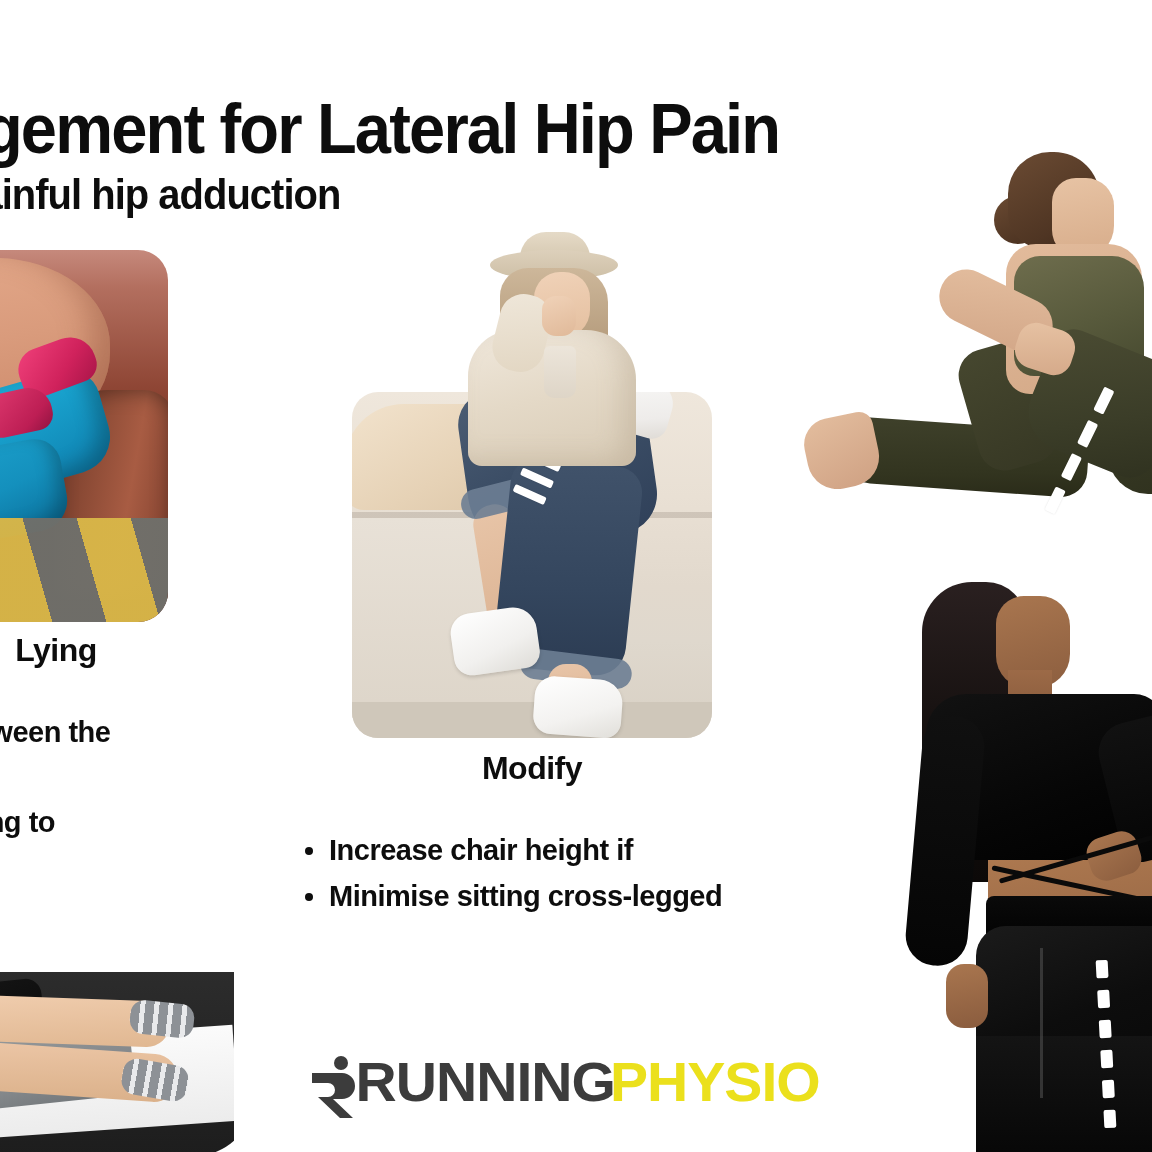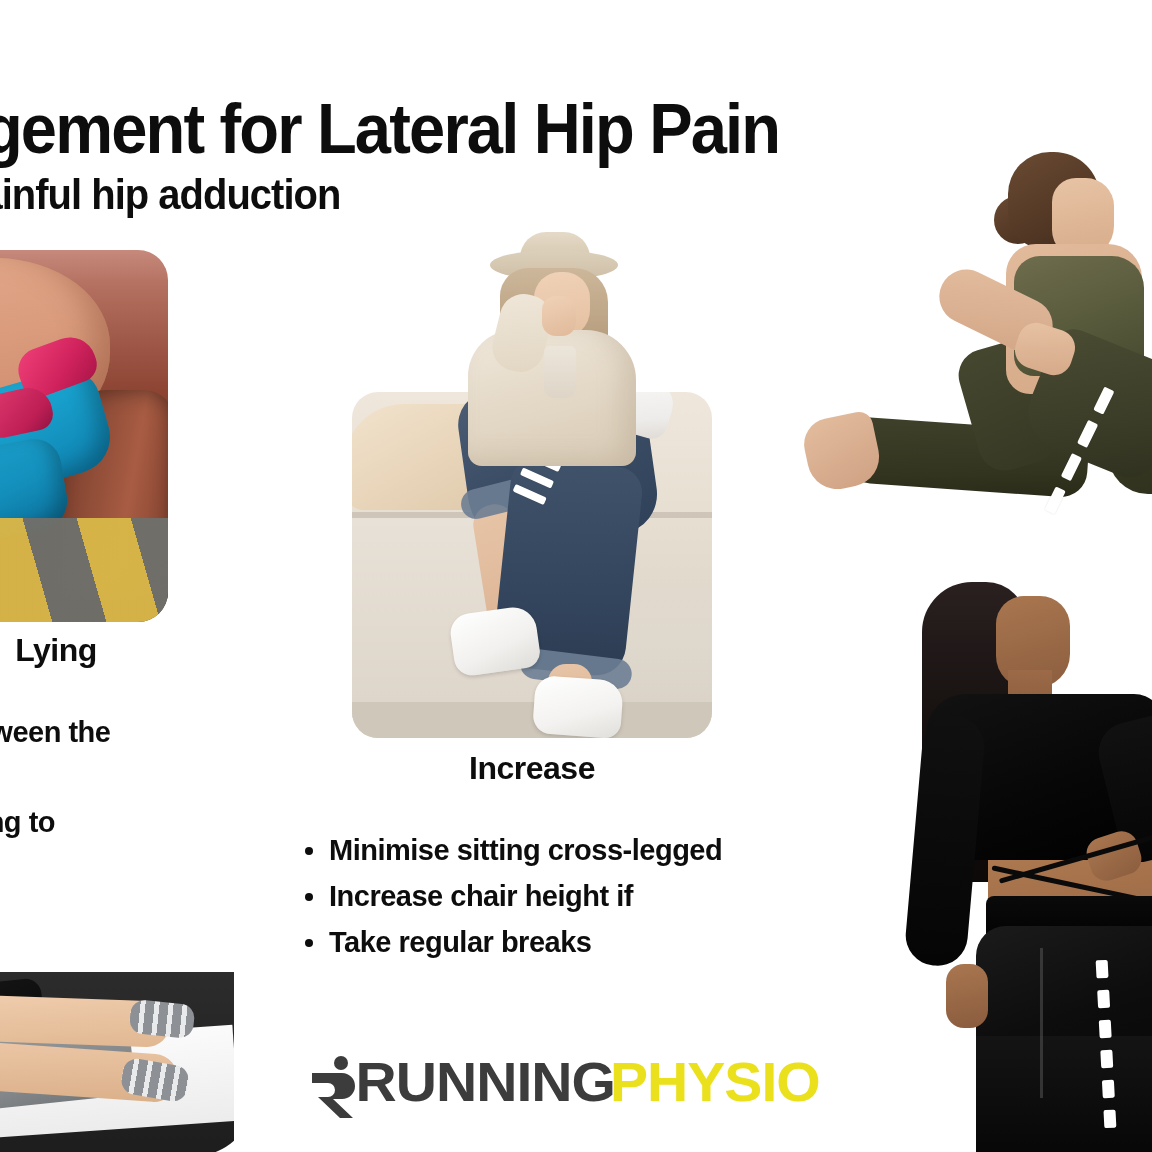--- a/index.html
+++ b/index.html
@@ -278,26 +278,25 @@
     <div class="hat-crown"></div>
     <div class="hat"></div>
     <div class="hair"></div>
     <div class="face"></div>
     <div class="sweater"></div>
     <div class="arm-fold"></div>
     <div class="hand"></div>
     <div class="cup"></div>
   </div>
 
-  <div class="caption" id="caption-sitting">Increase</div>
+  <div class="caption" id="caption-sitting">Modify</div>
 
   <ul class="bullets" id="bullets-sitting">
+    <li>Increase chair height if</li>
     <li>Minimise sitting cross-legged</li>
-    <li>Increase chair height if</li>
-    <li>Take regular breaks</li>
   </ul>
 
   <div id="photo-stretch">
     <div class="st-leg-down"></div>
     <div class="st-foot"></div>
     <div class="st-hip"></div>
     <div class="st-shin-up"></div>
     <div class="st-bun"></div>
     <div class="st-hair"></div>
     <div class="st-face"></div>

